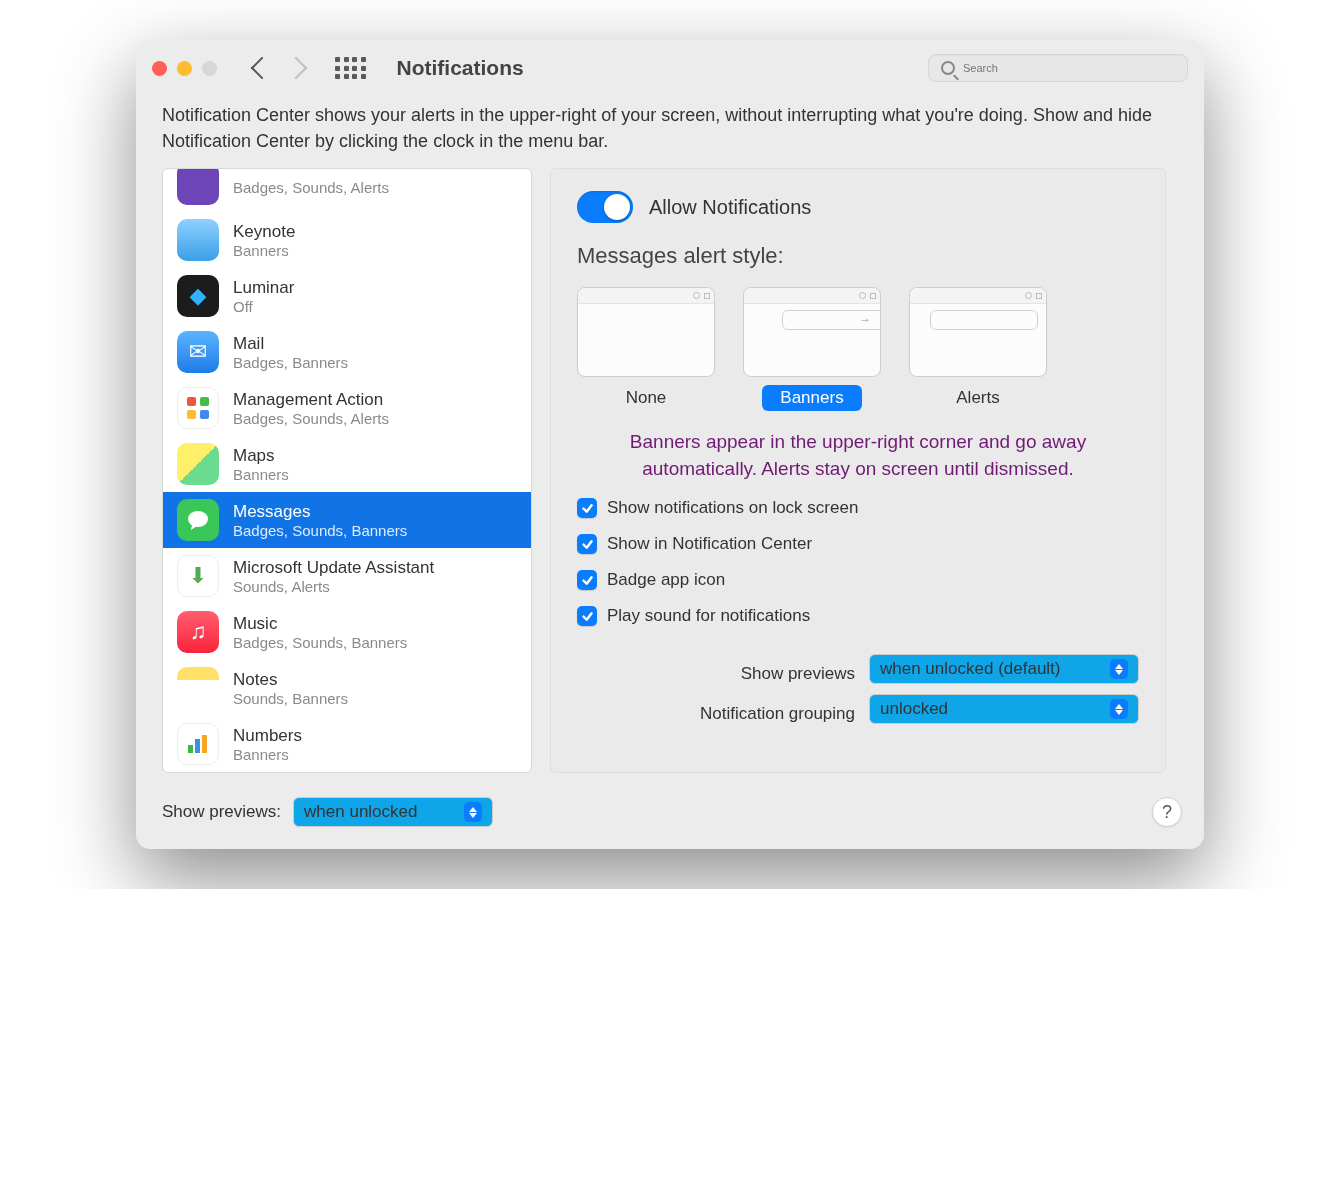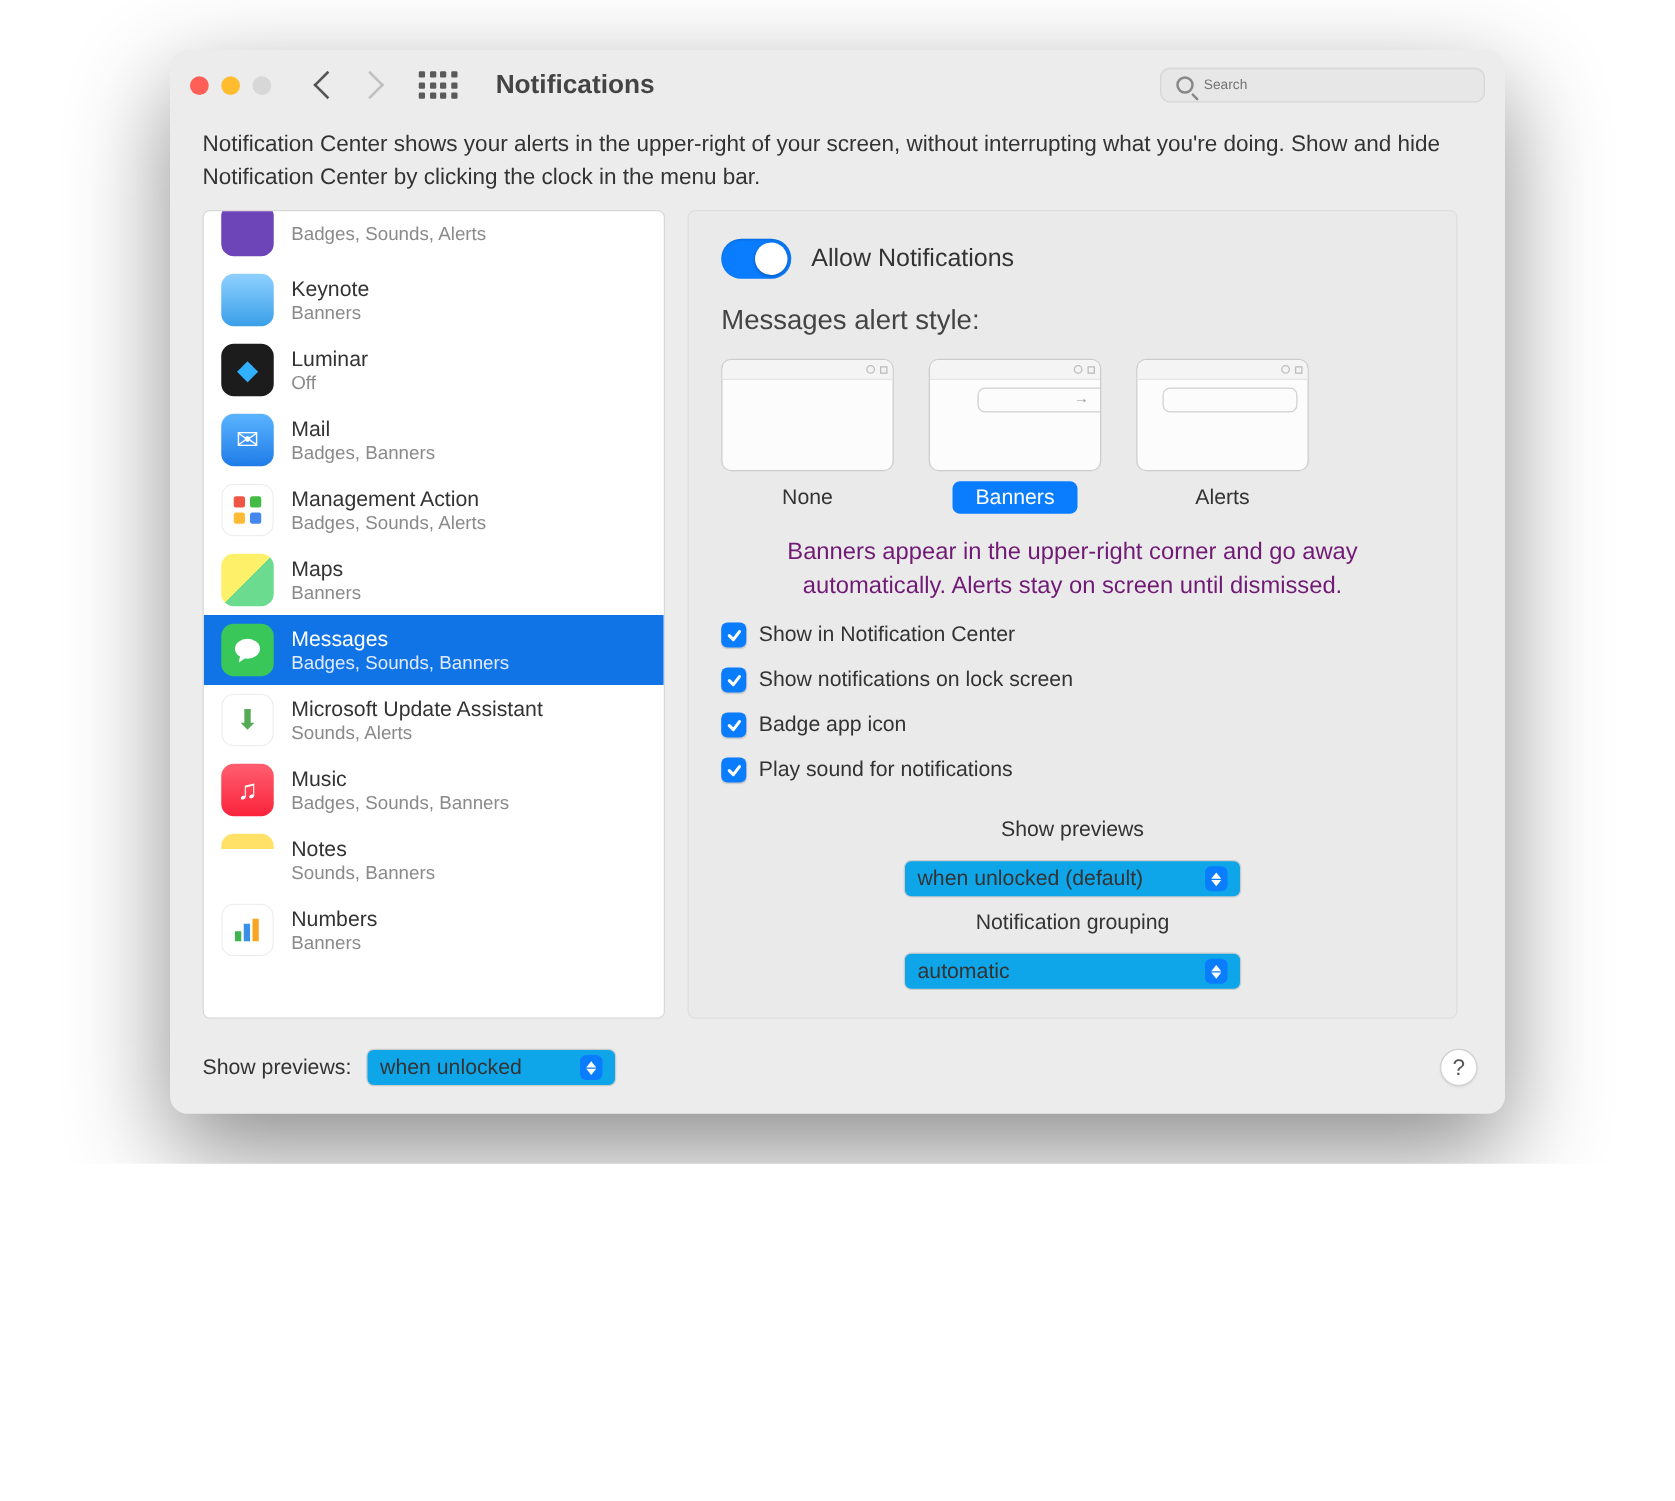--- a/index.html
+++ b/index.html
@@ -157,21 +157,21 @@
   .check-row { display:flex; align-items:center; gap:10px; margin-top:2px; }
   .chk {
     width:20px; height:20px; border-radius:5px; background:#0a7dff;
     display:flex; align-items:center; justify-content:center;
     box-shadow: 0 1px 1px rgba(0,0,0,0.15);
   }
   .chk svg { width:13px; height:13px; stroke:#fff; stroke-width:3; fill:none; stroke-linecap:round; stroke-linejoin:round; }
   .check-label { font-size:17px; color:#333; }
 
   .select-rows { display:flex; flex-direction:column; gap:10px; margin-top:14px; }
-  .select-row { display:flex; align-items:center; justify-content:flex-end; gap:14px;flex-direction:column; }
+  .select-row { display:flex; align-items:flex-end; justify-content:flex-end; gap:14px; }
   .select-lbl { font-size:17px; color:#333; }
   .select {
     width:270px; background:#0ea5e9; border:1px solid #ccc; border-radius:6px;
     padding:4px 10px; display:flex; align-items:center; justify-content:space-between;
     font-size:17px;
   }
   .stepper {
     width:18px; height:20px; background:#0a7dff; border-radius:5px;
     display:flex; flex-direction:column; align-items:center; justify-content:center;
   }
@@ -370,29 +370,29 @@
       </div>
 
       <div class="style-help">Banners appear in the upper-right corner and go away automatically. Alerts stay on screen until dismissed.</div>
 
       <div class="check-row">
         <div class="chk">
             <svg viewBox="0 0 16 16">
               <path d="M3 8 L7 12 L13 4"></path>
             </svg>
           </div>
-        <div class="check-label">Show in Notification Center</div>
+        <div class="check-label">Show notifications on lock screen</div>
       </div>
       <div class="check-row">
         <div class="chk">
             <svg viewBox="0 0 16 16">
               <path d="M3 8 L7 12 L13 4"></path>
             </svg>
           </div>
-        <div class="check-label">Show notifications on lock screen</div>
+        <div class="check-label">Show in Notification Center</div>
       </div>
       <div class="check-row">
         <div class="chk">
             <svg viewBox="0 0 16 16">
               <path d="M3 8 L7 12 L13 4"></path>
             </svg>
           </div>
         <div class="check-label">Badge app icon</div>
       </div>
       <div class="check-row">
@@ -408,21 +408,21 @@
         <div class="select-row">
           <div class="select-lbl">Show previews</div>
           <div class="select">
             <span>when unlocked (default)</span>
             <span class="stepper"></span>
           </div>
         </div>
         <div class="select-row">
           <div class="select-lbl">Notification grouping</div>
           <div class="select">
-            <span>automatic</span>
+            <span>unlocked</span>
             <span class="stepper"></span>
           </div>
         </div>
       </div>
     </div>
 
   </div>
 
   <div class="footer">
     <div class="footer-left">

